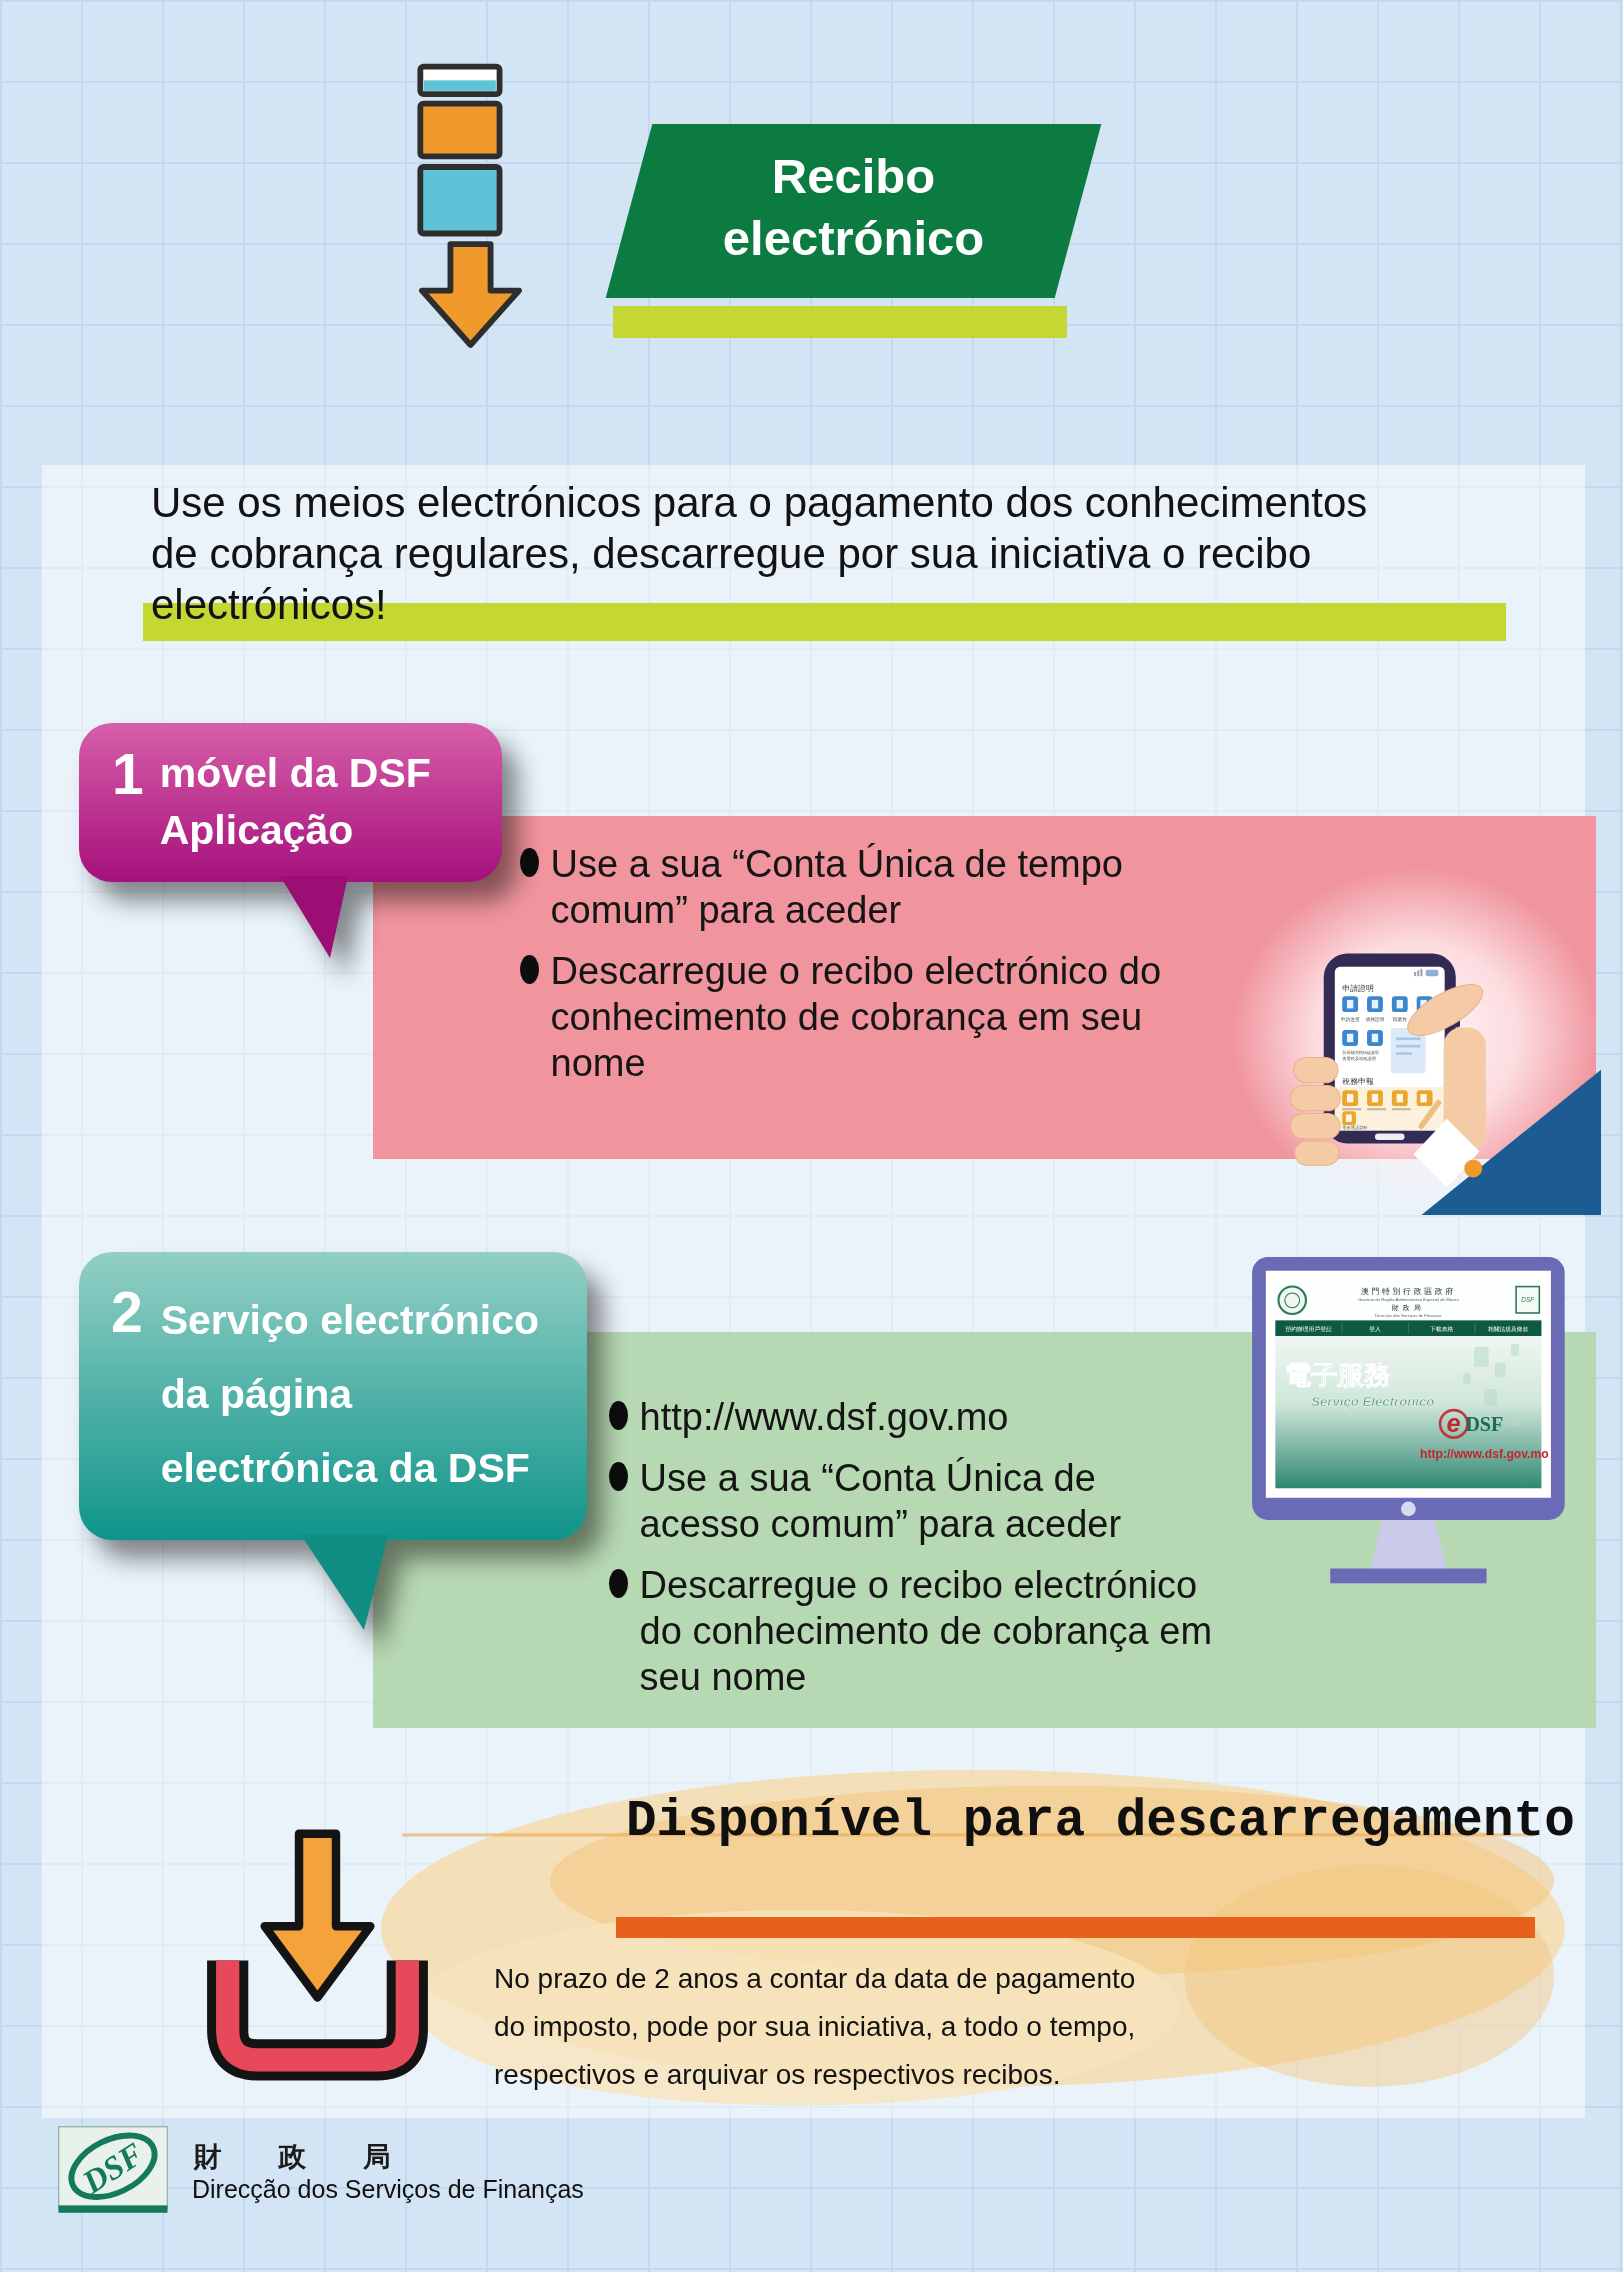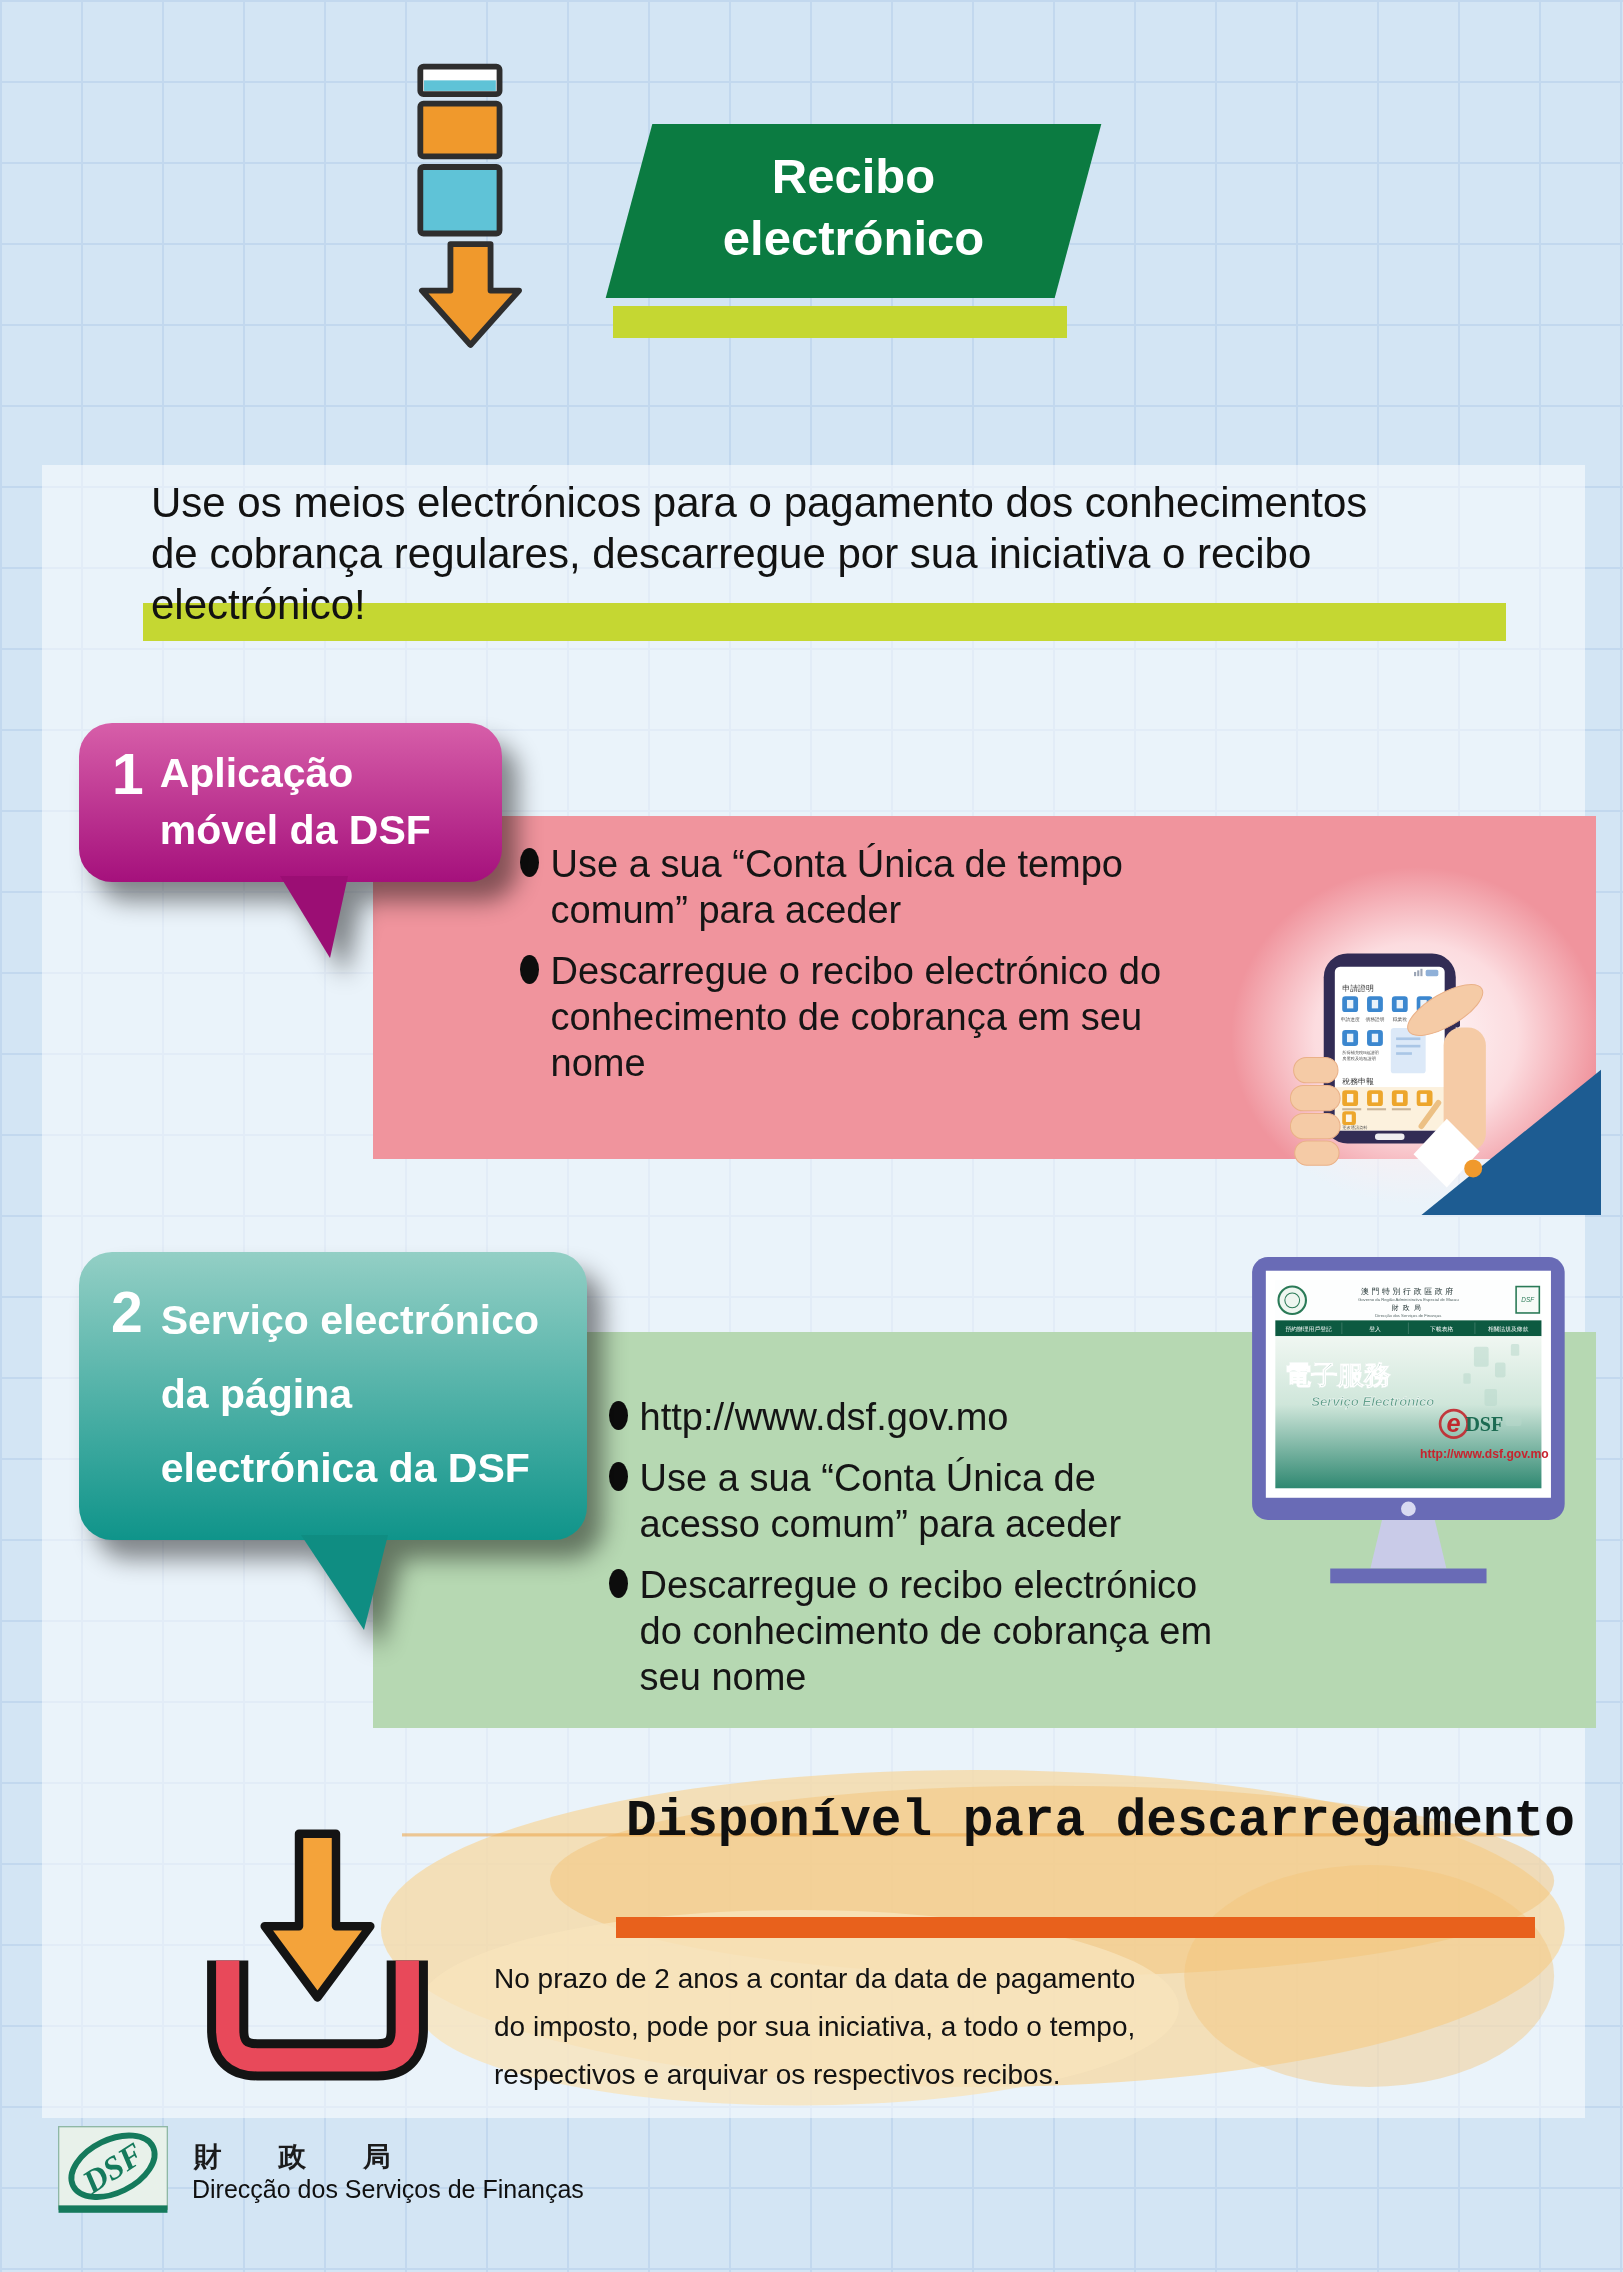--- a/index.html
+++ b/index.html
@@ -80,31 +80,31 @@
       <div>Recibo</div>
       <div>electrónico</div>
     </div>
   </div>
   <div class="abs lime-bar" style="left:613px;top:306px;width:454px;height:32px;"></div>
 
   <div class="abs intro-hl lime-bar"></div>
   <div class="abs intro">
     <div>Use os meios electrónicos para o pagamento dos conhecimentos</div>
     <div>de cobrança regulares, descarregue por sua iniciativa o recibo</div>
-    <div>electrónico!</div>
+    <div>electrónicos!</div>
   </div>
 
   <div class="abs stepbox box-pink"></div>
   <div class="abs badge badge1" style="left:79px;top:723px;">
     <div class="badge-body">
       <div class="badge-row">
         <span class="badge-num">1</span>
         <span class="badge-lines">
+          <div>móvel da DSF</div>
           <div>Aplicação</div>
-          <div>móvel da DSF</div>
         </span>
       </div>
       <div class="badge-tail"></div>
     </div>
   </div>
 
   <div class="abs bullets bullets-1">
     <div class="bullet">
       <span class="bullet-dot"></span>
       <span class="bullet-text">

